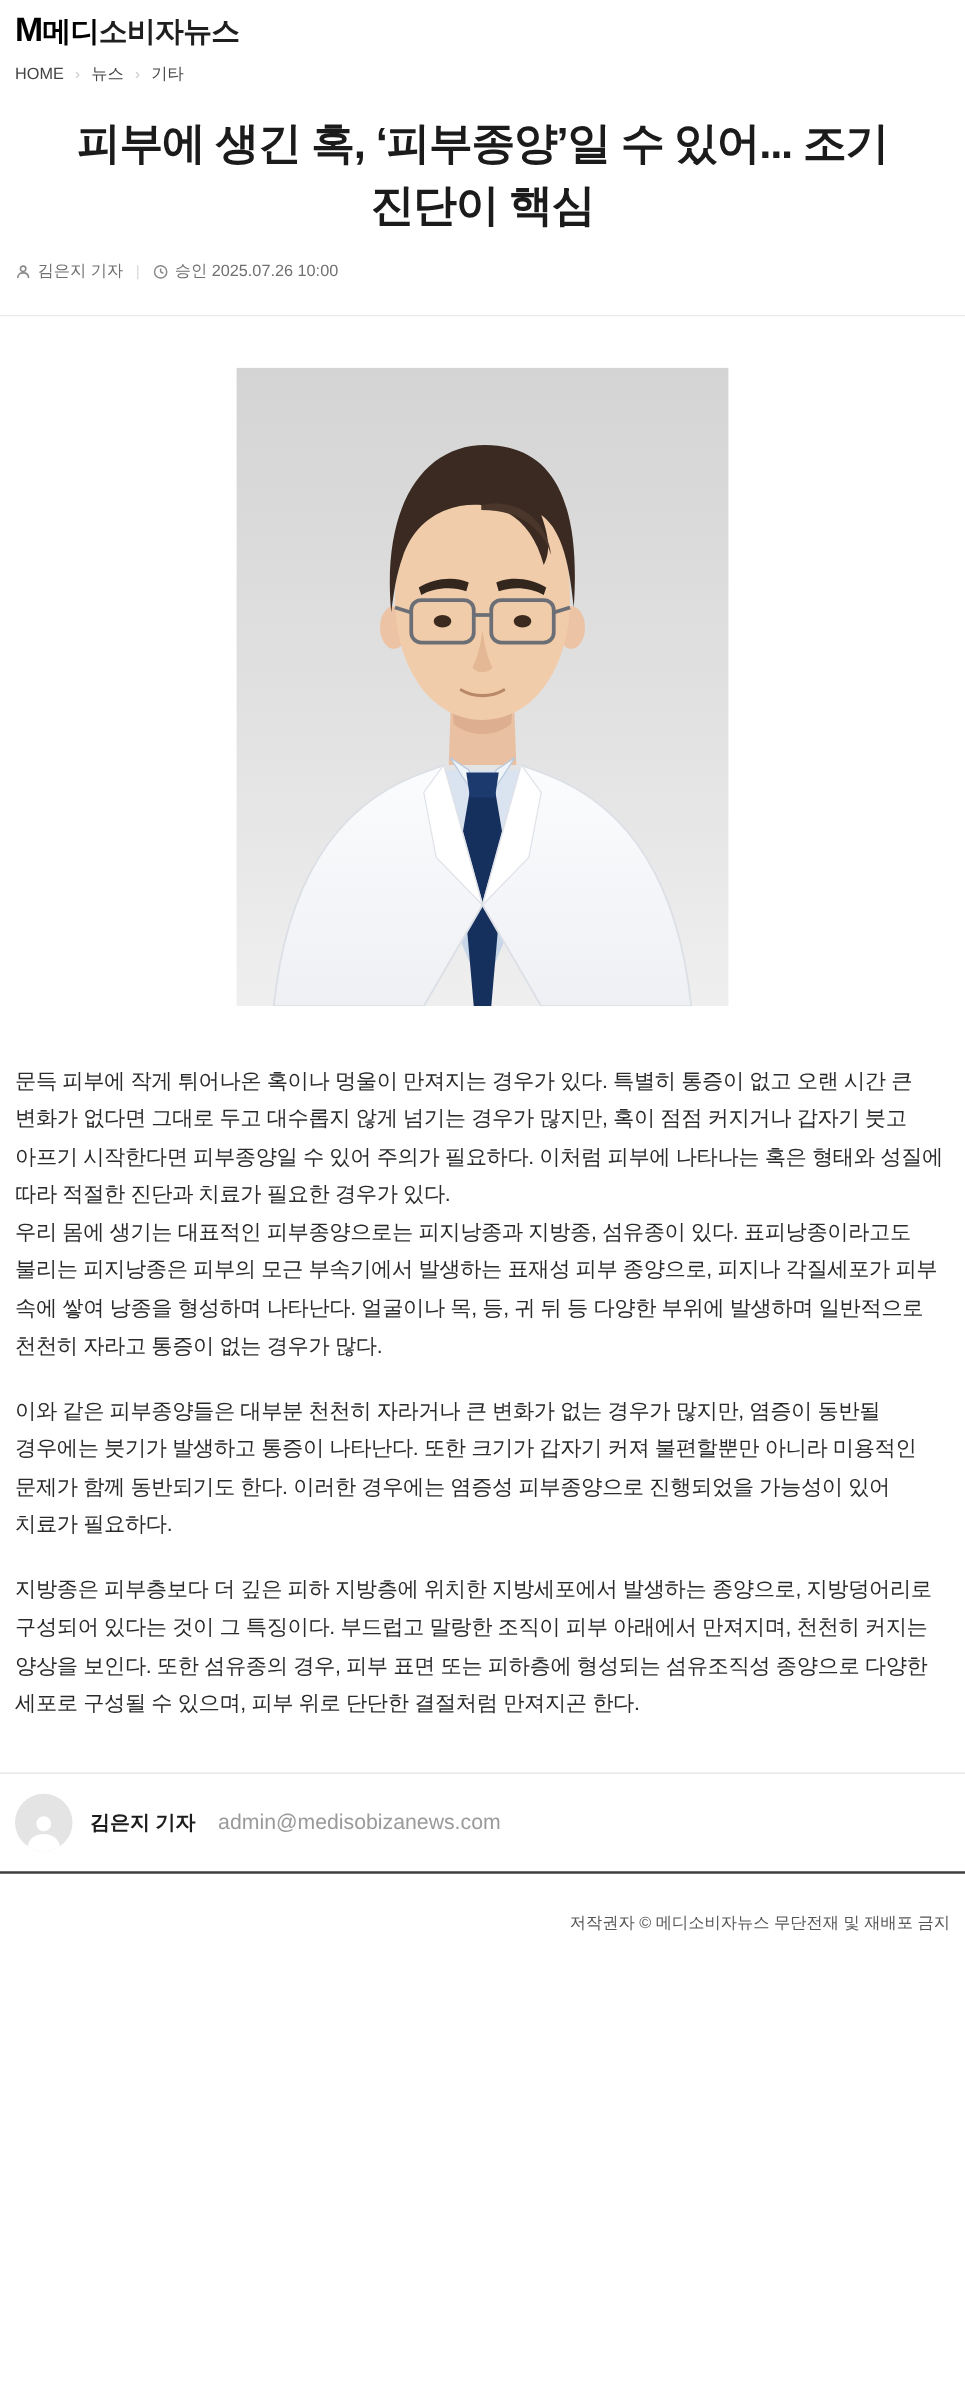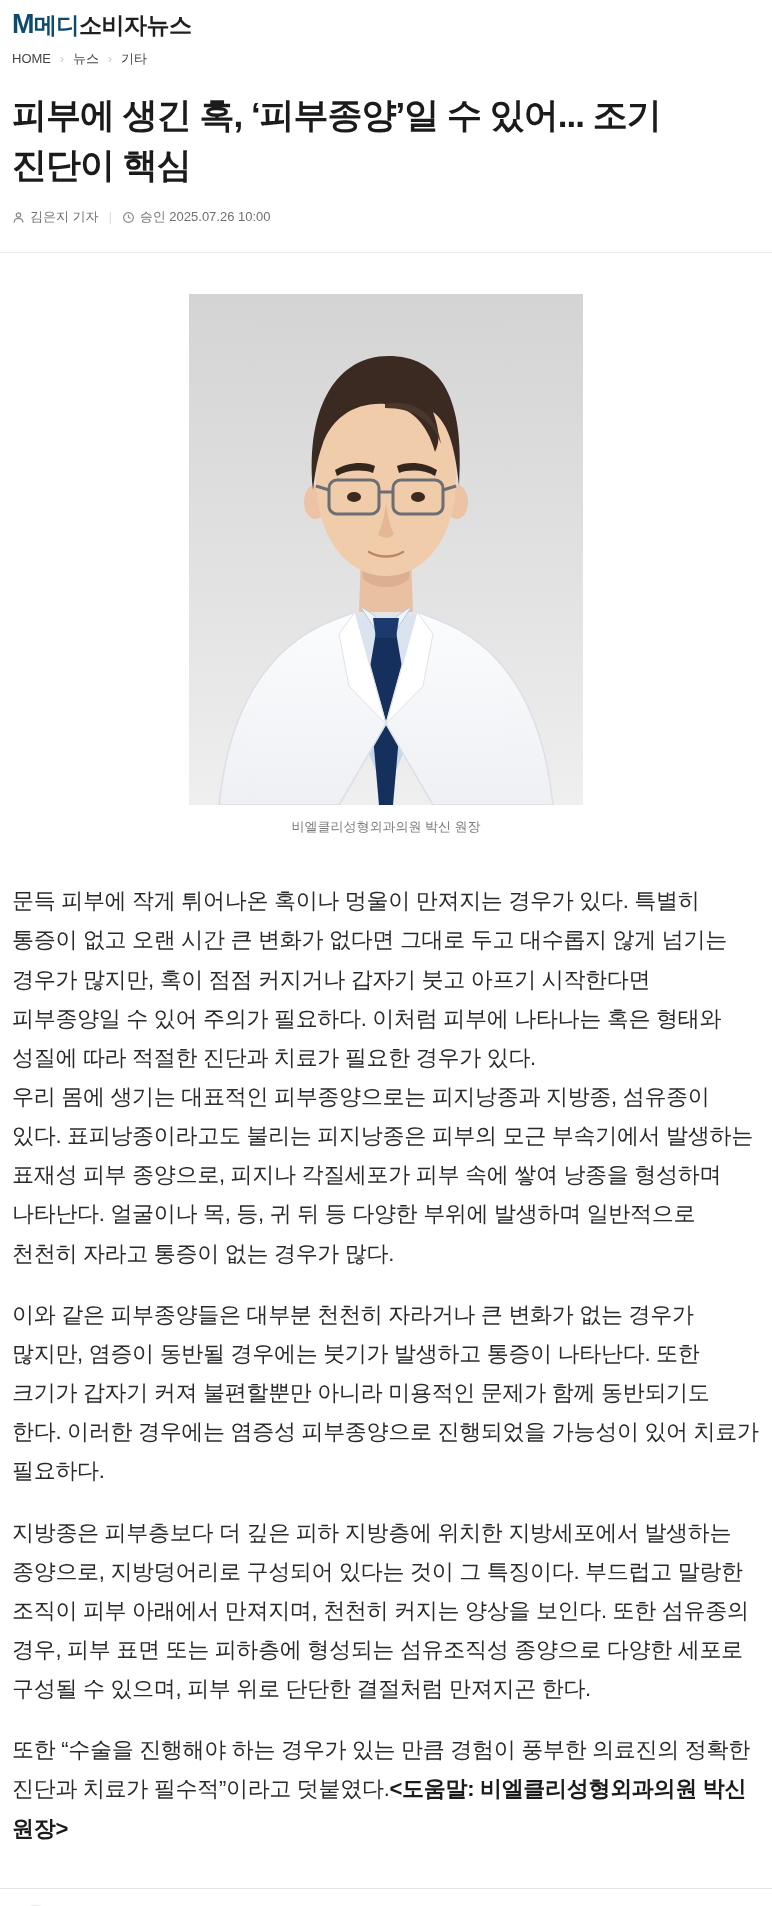--- a/index.html
+++ b/index.html
@@ -7,37 +7,38 @@
   body {
     width: 772px;
     font-family: "Liberation Sans", "DejaVu Sans", sans-serif;
     color: #222;
   }
   .page { width: 772px; padding: 0 12px; }
 
   
   .site-header { padding-top: 10px; }
   .logo { font-size: 23px; font-weight: 800; letter-spacing: -0.5px; cursor: pointer; line-height: 1.1; }
-  .logo .logo-red { color: #0c4a6e; }
+  .logo .logo-red { color: #000000; }
   .logo .logo-red .logo-m { font-size: 27px; }
   .logo .logo-dark { color: #1f1f1f; margin-top: 24px; }
 
   .breadcrumb { margin-top: 10px; font-size: 13px; color: #444; display: flex; align-items: center; gap: 9px; }
   .breadcrumb .crumb { cursor: pointer; text-align: center; }
   .breadcrumb .sep { color: #c9c9c9; font-size: 12px; }
 
   
   .article-title {
     margin: 22px 0 0 0;
     font-size: 35px;
     line-height: 1.45;
     font-weight: 800;
     color: #1b1b1b;
     letter-spacing: -1px;
     word-break: keep-all;
+    text-align: center;
   }
   .byline { margin-top: 17px; display: flex; align-items: center; gap: 10px; font-size: 13px; color: #707070; }
   .byline .b-item { display: flex; align-items: center; gap: 5px; }
   .byline .b-sep { color: #d8d8d8; font-size: 12px; }
   .byline svg { display: block; }
 
   .top-divider { border: none; border-top: 1px solid #e9e9e9; margin: 26px -12px 0 -12px; }
 
   
   figure { margin: 41px 0 0 0; padding: 0; }
@@ -47,21 +48,21 @@
     margin-top: 13px;
     text-align: center;
     font-size: 13px;
     color: #7a7a7a;
   }
 
   
   .article-body { margin-top: 45px; }
   .article-body p {
     margin: 0 0 22px 0;
-    font-size: 22px;
+    font-size: 17px;
     line-height: 1.78;
     color: #2a2a2a;
     letter-spacing: -0.3px;
     white-space: pre-line;
     word-break: keep-all;
   }
   .article-body p strong { font-weight: 700; color: #1b1b1b; }
 
   
   .author-card {
@@ -182,29 +183,27 @@
         <path d="M190 198 L204 198" stroke="#6b6f75" stroke-width="3"></path>
         <path d="M140 196 L127 192 M254 196 L267 192" stroke="#6b6f75" stroke-width="3"></path>
 
         <ellipse cx="165" cy="203" rx="7" ry="5" fill="#3c2a1e"></ellipse>
         <ellipse cx="229" cy="203" rx="7" ry="5" fill="#3c2a1e"></ellipse>
 
         <path d="M197 210 C195 226 192 234 189 240 C192 245 202 245 205 240 C202 234 199 226 197 210 Z" fill="#e4b894"></path>
         <path d="M180 258 C190 264 204 264 214 258" fill="none" stroke="#b98869" stroke-width="2.5" stroke-linecap="round"></path>
       </svg>
     </div>
-    <figcaption>비엘클리성형외과의원 박신 원장</figcaption>
   </figure>
 
   <section class="article-body">
     <p><span>문득 피부에 작게 튀어나온 혹이나 멍울이 만져지는 경우가 있다. 특별히 통증이 없고 오랜 시간 큰 변화가 없다면 그대로 두고 대수롭지 않게 넘기는 경우가 많지만, 혹이 점점 커지거나 갑자기 붓고 아프기 시작한다면 피부종양일 수 있어 주의가 필요하다. 이처럼 피부에 나타나는 혹은 형태와 성질에 따라 적절한 진단과 치료가 필요한 경우가 있다.
 우리 몸에 생기는 대표적인 피부종양으로는 피지낭종과 지방종, 섬유종이 있다. 표피낭종이라고도 불리는 피지낭종은 피부의 모근 부속기에서 발생하는 표재성 피부 종양으로, 피지나 각질세포가 피부 속에 쌓여 낭종을 형성하며 나타난다. 얼굴이나 목, 등, 귀 뒤 등 다양한 부위에 발생하며 일반적으로 천천히 자라고 통증이 없는 경우가 많다.</span></p>
     <p><span>이와 같은 피부종양들은 대부분 천천히 자라거나 큰 변화가 없는 경우가 많지만, 염증이 동반될 경우에는 붓기가 발생하고 통증이 나타난다. 또한 크기가 갑자기 커져 불편할뿐만 아니라 미용적인 문제가 함께 동반되기도 한다. 이러한 경우에는 염증성 피부종양으로 진행되었을 가능성이 있어 치료가 필요하다.</span></p>
     <p><span>지방종은 피부층보다 더 깊은 피하 지방층에 위치한 지방세포에서 발생하는 종양으로, 지방덩어리로 구성되어 있다는 것이 그 특징이다. 부드럽고 말랑한 조직이 피부 아래에서 만져지며, 천천히 커지는 양상을 보인다. 또한 섬유종의 경우, 피부 표면 또는 피하층에 형성되는 섬유조직성 종양으로 다양한 세포로 구성될 수 있으며, 피부 위로 단단한 결절처럼 만져지곤 한다.</span></p>
-    <p><span>또한 “수술을 진행해야 하는 경우가 있는 만큼 경험이 풍부한 의료진의 정확한 진단과 치료가 필수적”이라고 덧붙였다.</span><strong>&lt;도움말: 비엘클리성형외과의원 박신 원장&gt;</strong></p>
   </section>
 
   <div class="author-card">
     <div class="avatar">
       <svg width="34" height="34" viewBox="0 0 24 24" fill="#ffffff">
         <circle cx="12" cy="8.5" r="4.2"></circle>
         <path d="M2.5 24 C2.5 17 7 14.2 12 14.2 C17 14.2 21.5 17 21.5 24 Z"></path>
       </svg>
     </div>
     <span class="author-name">김은지 기자</span>

